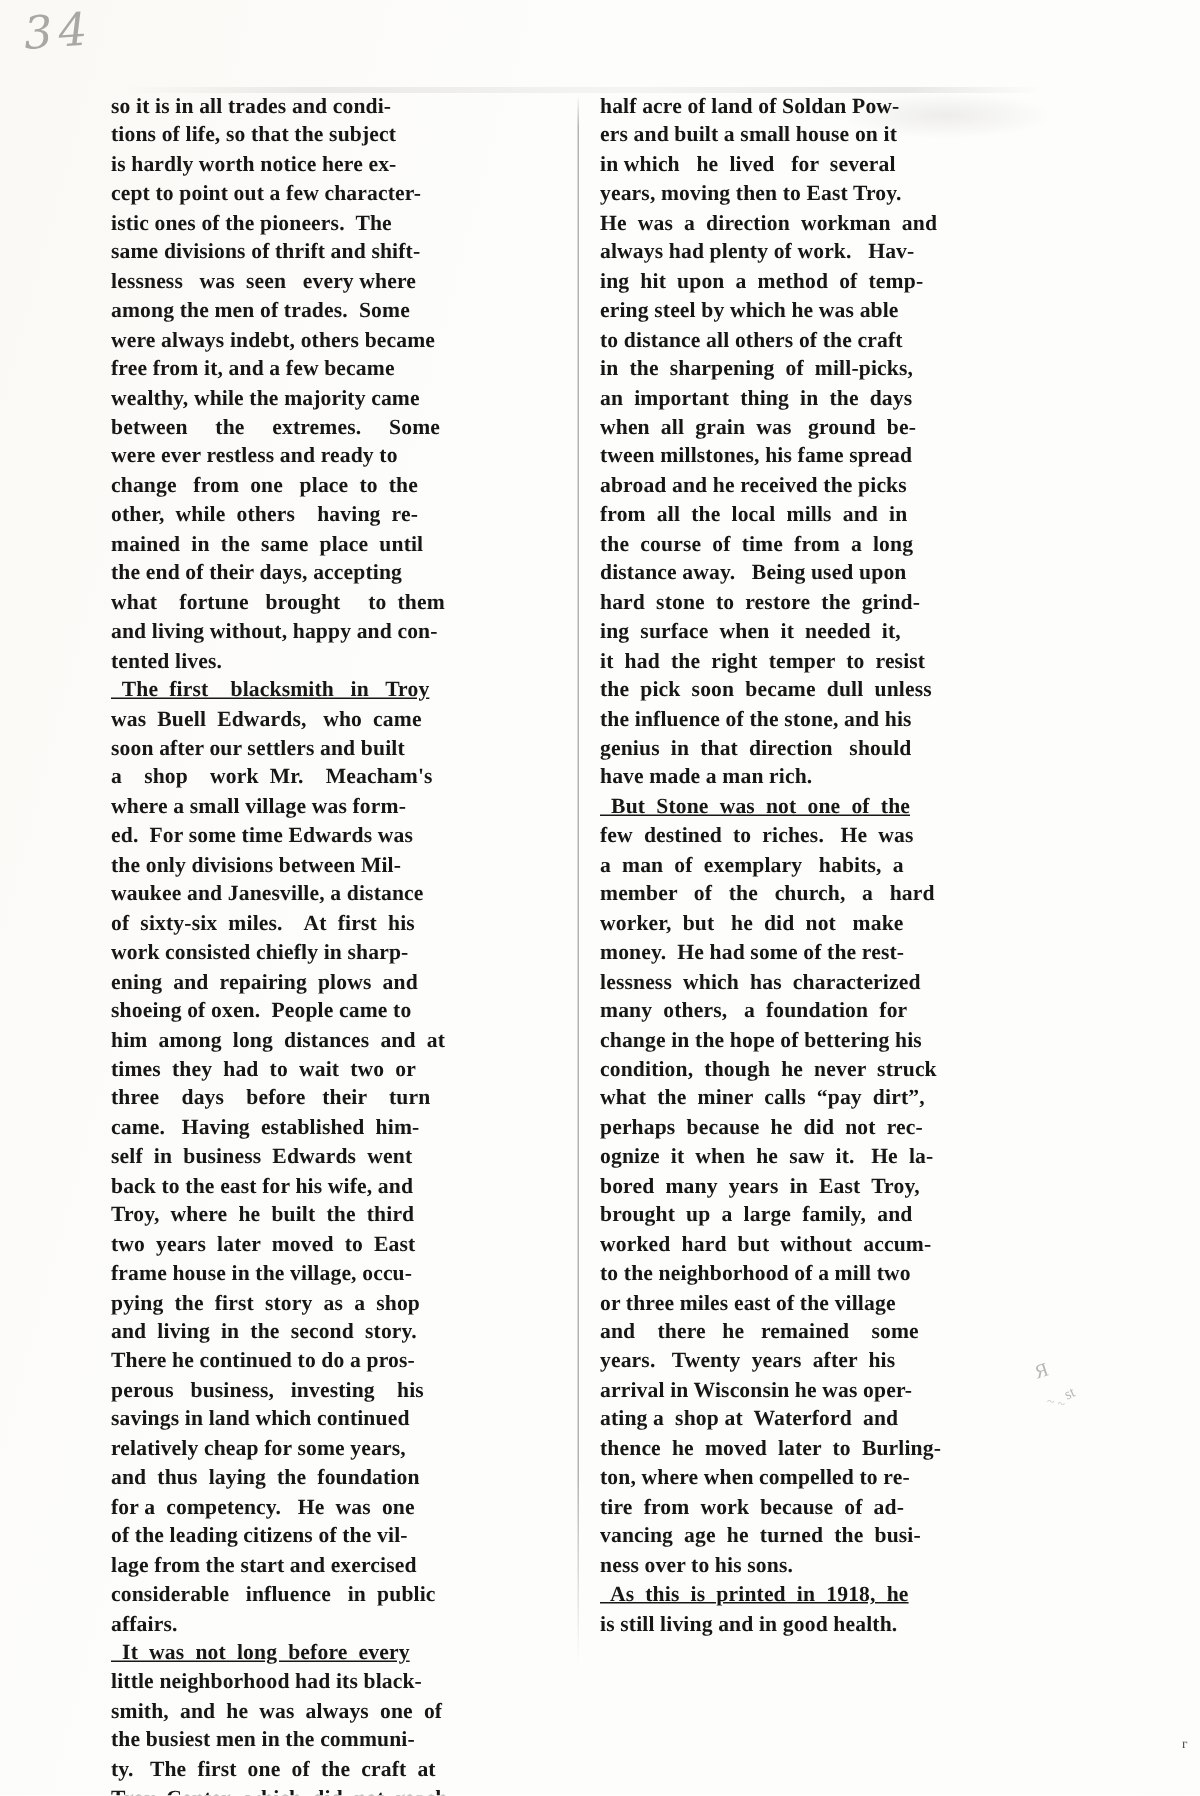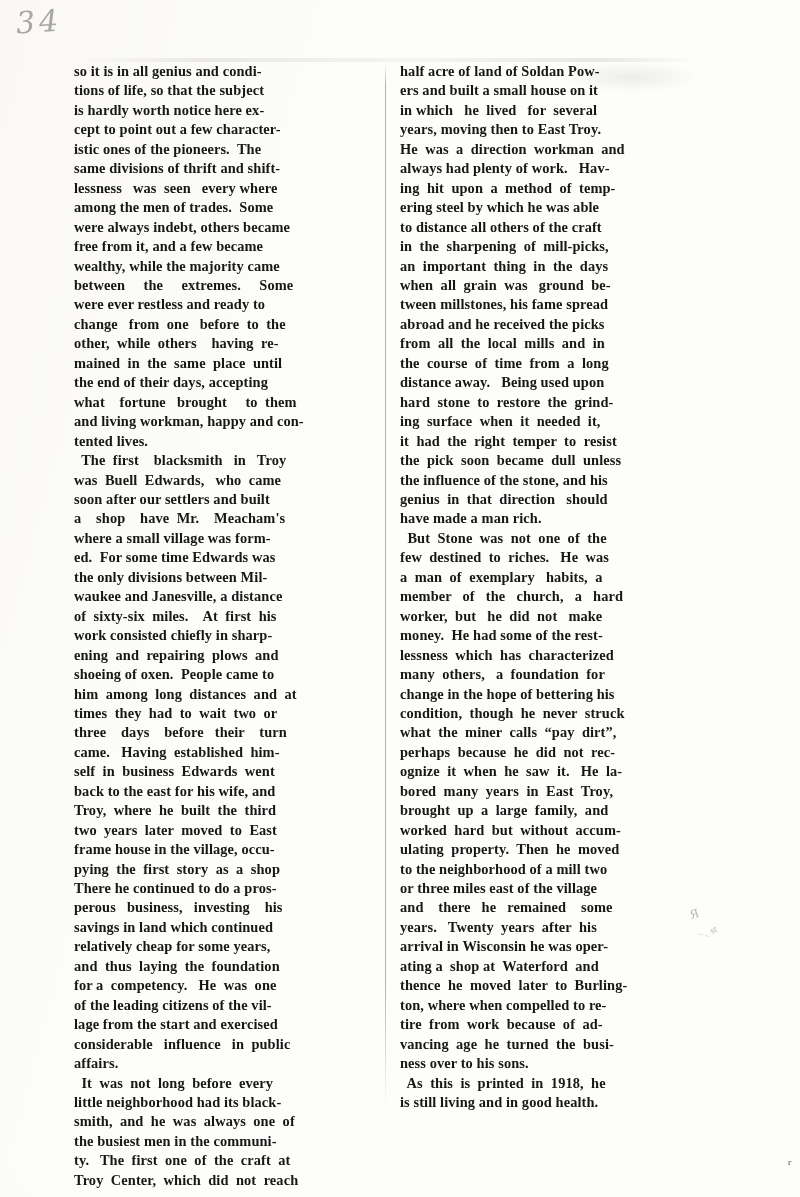--- a/index.html
+++ b/index.html
@@ -76,20 +76,21 @@
     font-size: 14.4px;
     line-height: 19.45px;
     color: #171716;
     white-space: pre;
     letter-spacing: 0.1px;
     font-weight: 600;
     text-rendering: optimizeLegibility;
   }
   .col-line.indent {
     text-indent: 0;
+    text-decoration: underline;
   }
 
   
   .stray-mark {
     position: absolute;
     color: #b9b7b2;
     font-family: "Liberation Serif", serif;
     font-size: 11px;
     pointer-events: none;
     user-select: none;
@@ -134,62 +135,63 @@
   <div id="top-smudge"></div>
   <div id="right-smudge"></div>
 
   <div id="page-number-handwritten">34</div>
 
   <div id="column-rule"></div>
 
   <div id="columns">
 
     <div class="column" id="column-left">
-      <span class="col-line">so it is in all genius and condi-</span>
+      <span class="col-line">so it is in all trades and condi-</span>
       <span class="col-line">tions of life, so that the subject</span>
       <span class="col-line">is hardly worth notice here ex-</span>
       <span class="col-line">cept to point out a few character-</span>
       <span class="col-line">istic ones of the pioneers.  The</span>
       <span class="col-line">same divisions of thrift and shift-</span>
       <span class="col-line">lessness   was  seen   every where</span>
       <span class="col-line">among the men of trades.  Some</span>
       <span class="col-line">were always indebt, others became</span>
       <span class="col-line">free from it, and a few became</span>
       <span class="col-line">wealthy, while the majority came</span>
       <span class="col-line">between     the     extremes.     Some</span>
       <span class="col-line">were ever restless and ready to</span>
-      <span class="col-line">change   from  one   before  to  the</span>
+      <span class="col-line">change   from  one   place  to  the</span>
       <span class="col-line">other,  while  others    having  re-</span>
       <span class="col-line">mained  in  the  same  place  until</span>
       <span class="col-line">the end of their days, accepting</span>
       <span class="col-line">what    fortune   brought     to  them</span>
-      <span class="col-line">and living workman, happy and con-</span>
+      <span class="col-line">and living without, happy and con-</span>
       <span class="col-line">tented lives.</span>
       <span class="col-line indent">  The  first    blacksmith   in   Troy</span>
       <span class="col-line">was  Buell  Edwards,   who  came</span>
       <span class="col-line">soon after our settlers and built</span>
-      <span class="col-line">a    shop    have  Mr.    Meacham's</span>
+      <span class="col-line">a    shop    work  Mr.    Meacham's</span>
       <span class="col-line">where a small village was form-</span>
       <span class="col-line">ed.  For some time Edwards was</span>
       <span class="col-line">the only divisions between Mil-</span>
       <span class="col-line">waukee and Janesville, a distance</span>
       <span class="col-line">of  sixty-six  miles.    At  first  his</span>
       <span class="col-line">work consisted chiefly in sharp-</span>
       <span class="col-line">ening  and  repairing  plows  and</span>
       <span class="col-line">shoeing of oxen.  People came to</span>
       <span class="col-line">him  among  long  distances  and  at</span>
       <span class="col-line">times  they  had  to  wait  two  or</span>
       <span class="col-line">three    days    before   their    turn</span>
       <span class="col-line">came.   Having  established  him-</span>
       <span class="col-line">self  in  business  Edwards  went</span>
       <span class="col-line">back to the east for his wife, and</span>
       <span class="col-line">Troy,  where  he  built  the  third</span>
       <span class="col-line">two  years  later  moved  to  East</span>
       <span class="col-line">frame house in the village, occu-</span>
       <span class="col-line">pying  the  first  story  as  a  shop</span>
+      <span class="col-line">and  living  in  the  second  story.</span>
       <span class="col-line">There he continued to do a pros-</span>
       <span class="col-line">perous   business,   investing    his</span>
       <span class="col-line">savings in land which continued</span>
       <span class="col-line">relatively cheap for some years,</span>
       <span class="col-line">and  thus  laying  the  foundation</span>
       <span class="col-line">for a  competency.   He  was  one</span>
       <span class="col-line">of the leading citizens of the vil-</span>
       <span class="col-line">lage from the start and exercised</span>
       <span class="col-line">considerable   influence   in  public</span>
       <span class="col-line">affairs.</span>
@@ -236,21 +238,20 @@
       <span class="col-line">lessness  which  has  characterized</span>
       <span class="col-line">many  others,   a  foundation  for</span>
       <span class="col-line">change in the hope of bettering his</span>
       <span class="col-line">condition,  though  he  never  struck</span>
       <span class="col-line">what  the  miner  calls  “pay  dirt”,</span>
       <span class="col-line">perhaps  because  he  did  not  rec-</span>
       <span class="col-line">ognize  it  when  he  saw  it.   He  la-</span>
       <span class="col-line">bored  many  years  in  East  Troy,</span>
       <span class="col-line">brought  up  a  large  family,  and</span>
       <span class="col-line">worked  hard  but  without  accum-</span>
-      <span class="col-line">ulating  property.  Then  he  moved</span>
       <span class="col-line">to the neighborhood of a mill two</span>
       <span class="col-line">or three miles east of the village</span>
       <span class="col-line">and    there   he   remained    some</span>
       <span class="col-line">years.   Twenty  years  after  his</span>
       <span class="col-line">arrival in Wisconsin he was oper-</span>
       <span class="col-line">ating a  shop at  Waterford  and</span>
       <span class="col-line">thence  he  moved  later  to  Burling-</span>
       <span class="col-line">ton, where when compelled to re-</span>
       <span class="col-line">tire  from  work  because  of  ad-</span>
       <span class="col-line">vancing  age  he  turned  the  busi-</span>

